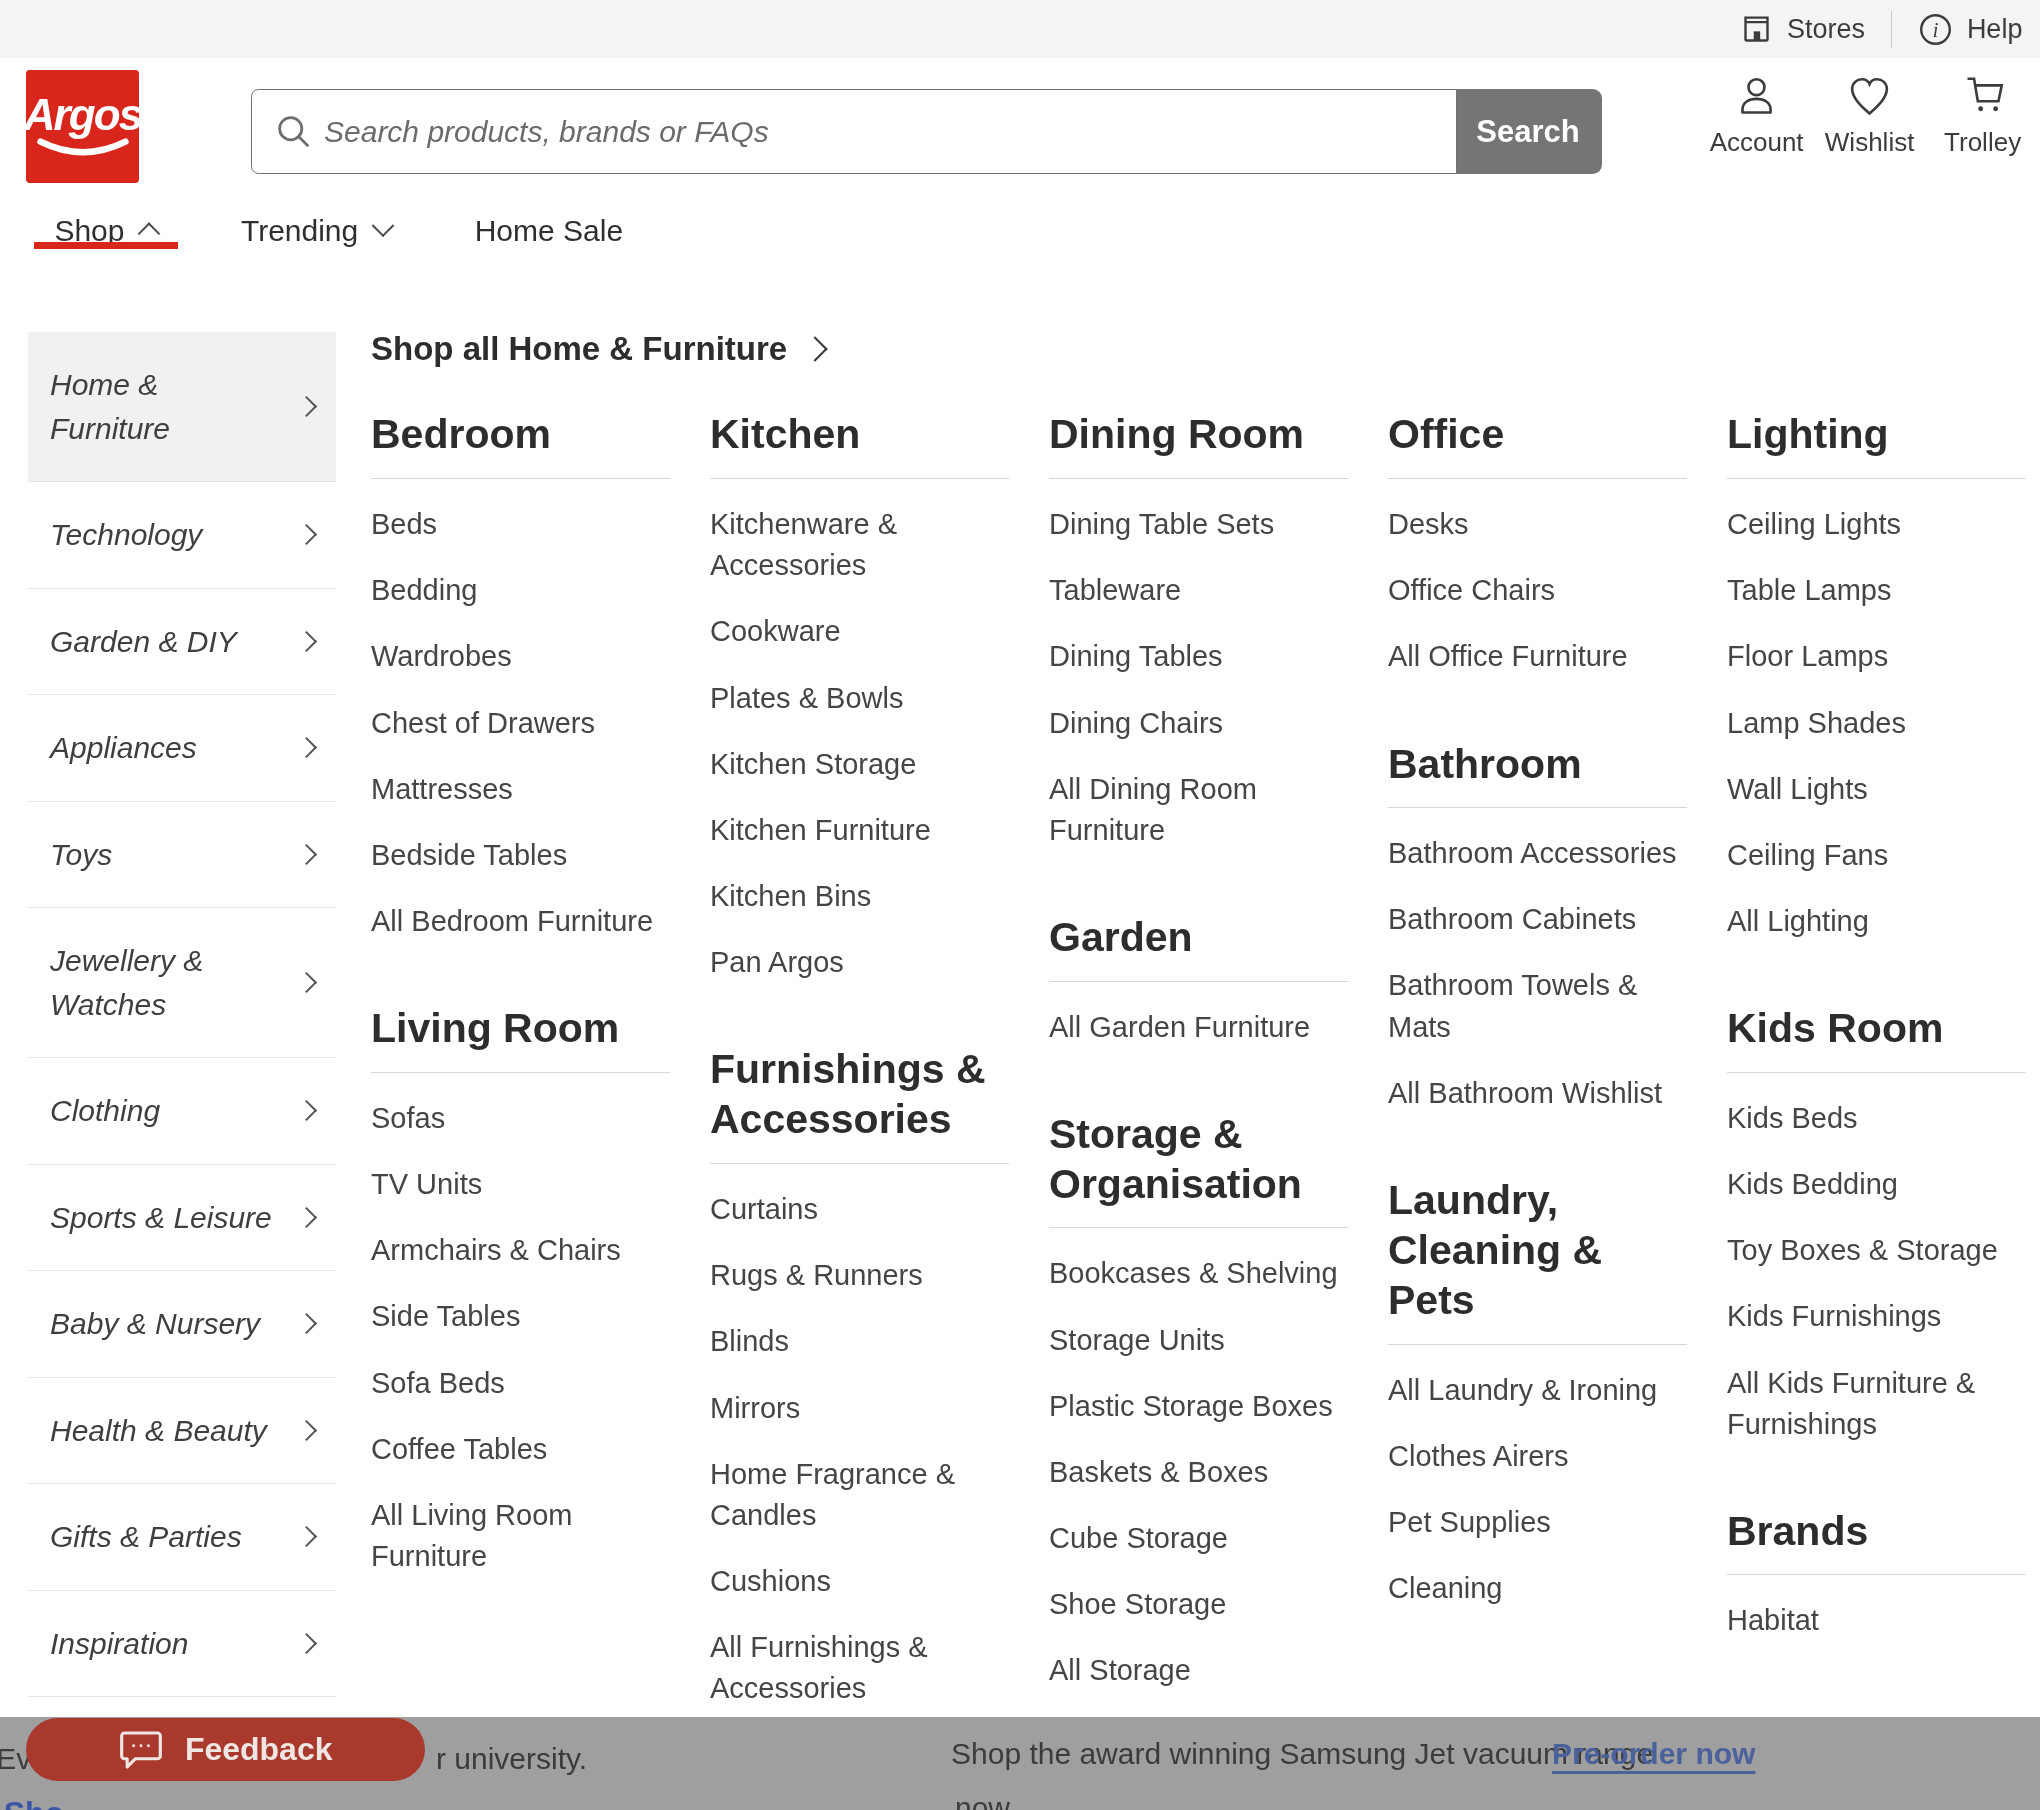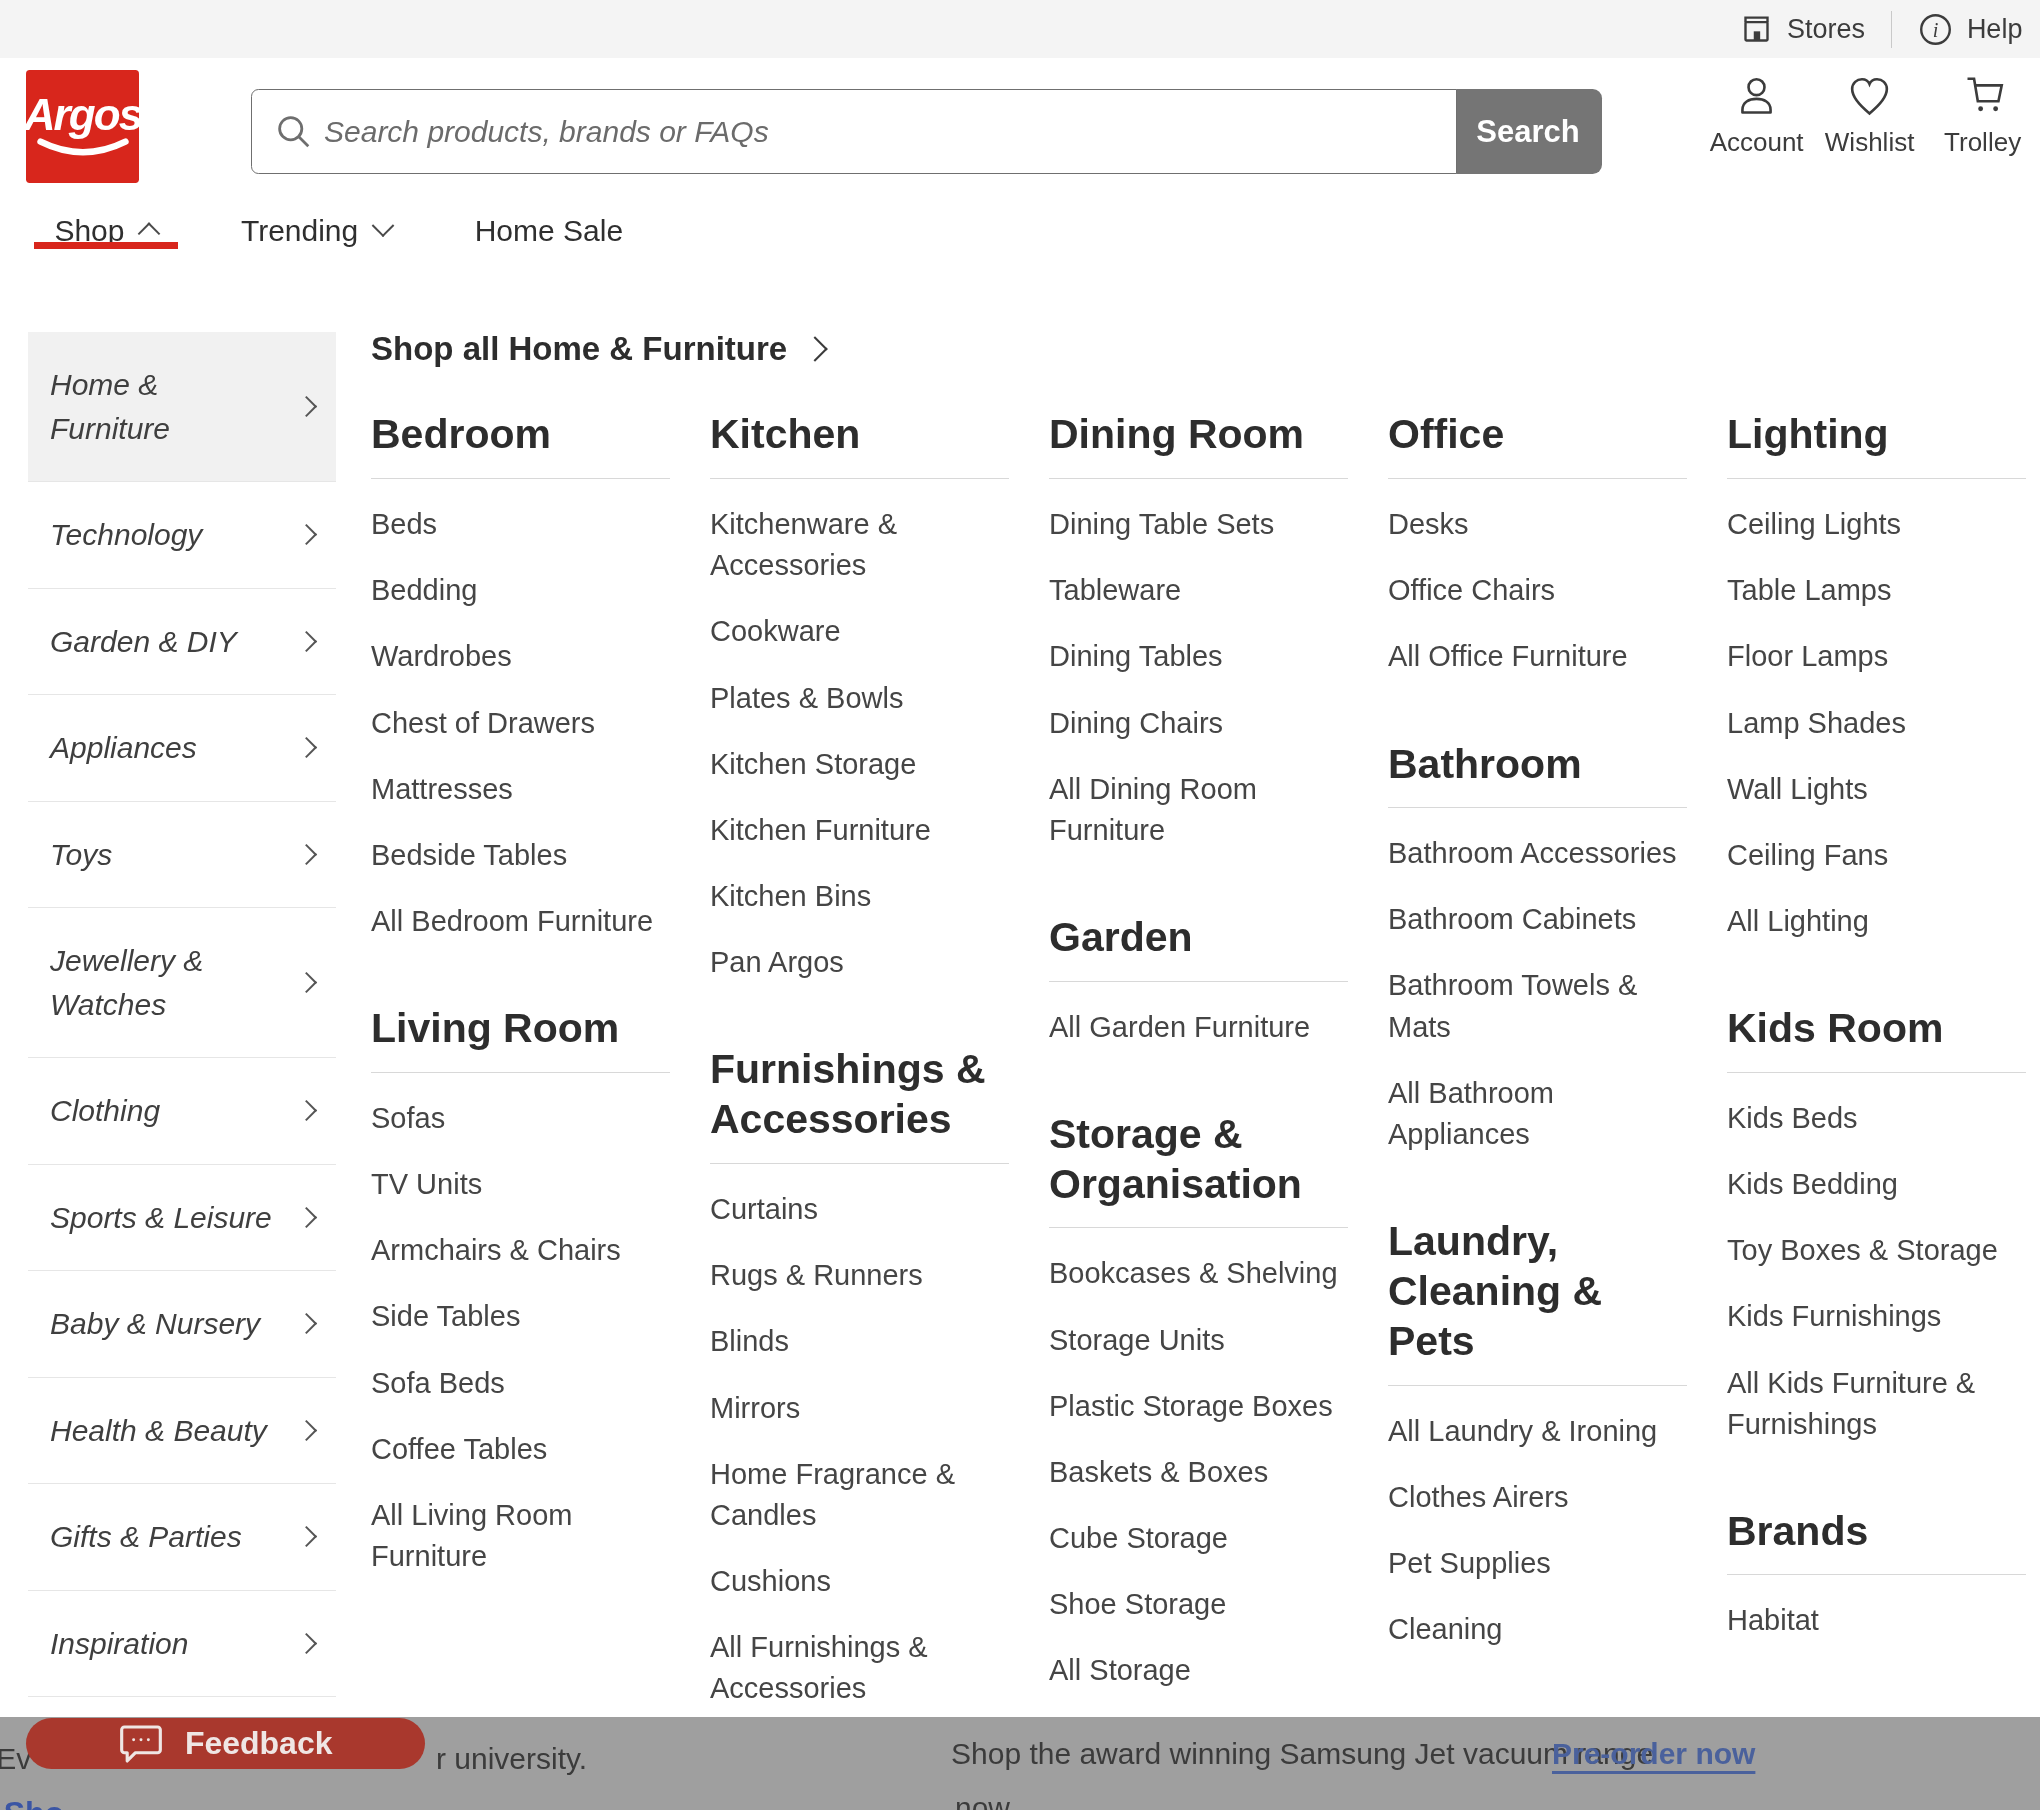--- a/index.html
+++ b/index.html
@@ -67,21 +67,21 @@
           font-size:30px;color:#3b3b3b;}
   .f-frag-start{position:absolute;left:-3.7px;top:25px;}
   .f-frag-end{position:absolute;left:436px;top:25px;}
   .f-link-frag{position:absolute;left:3.7px;top:78px;height:18.6px;overflow:hidden;
                color:var(--link_blue,#3a55a4);font-weight:bold;font-size:32px;cursor:pointer;}
   .f-promo1{position:absolute;left:951px;top:20.4px;}
   .f-promo-link{position:absolute;left:1552px;top:20.4px;color:var(--link_blue_dim,#4a619c);font-weight:bold;
                 text-decoration:underline;text-decoration-thickness:2.8px;text-underline-offset:6.5px;cursor:pointer;}
   .f-promo2{position:absolute;left:955px;top:74px;}
 
-  .feedback{position:absolute;left:26px;top:0.9px;width:399px;height:51px;border-radius:32px;
+  .feedback{position:absolute;left:26px;top:0.9px;width:399px;height:63px;border-radius:32px;
             background:var(--feedback_red,#a9382d);color:#efe6e4;display:flex;align-items:center;
             justify-content:center;gap:20.4px;font-size:32px;font-weight:bold;cursor:pointer;border:none;
             font-family:"Liberation Sans",sans-serif;}
 
   svg{display:block;}
 </style>
 </head>
 <body>
 
 <div class="screen">
@@ -293,21 +293,21 @@
               <div class="sec-title">Office</div>
               <div class="menu-link">Desks</div>
               <div class="menu-link">Office Chairs</div>
               <div class="menu-link">All Office Furniture</div>
             </div>
             <div class="section">
               <div class="sec-title">Bathroom</div>
               <div class="menu-link">Bathroom Accessories</div>
               <div class="menu-link">Bathroom Cabinets</div>
               <div class="menu-link">Bathroom Towels &amp; Mats</div>
-              <div class="menu-link">All Bathroom Appliances</div>
+              <div class="menu-link">All Bathroom Wishlist</div>
             </div>
             <div class="section">
               <div class="sec-title">Laundry, Cleaning &amp; Pets</div>
               <div class="menu-link">All Laundry &amp; Ironing</div>
               <div class="menu-link">Clothes Airers</div>
               <div class="menu-link">Pet Supplies</div>
               <div class="menu-link">Cleaning</div>
             </div>
           </div>
           <div class="col">

